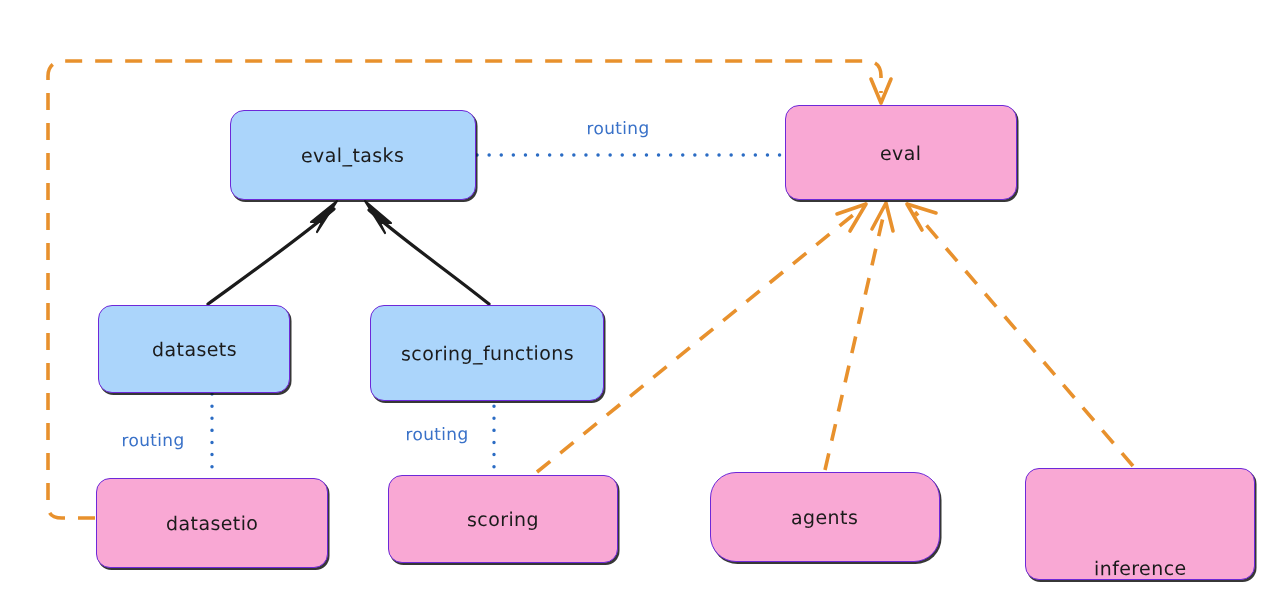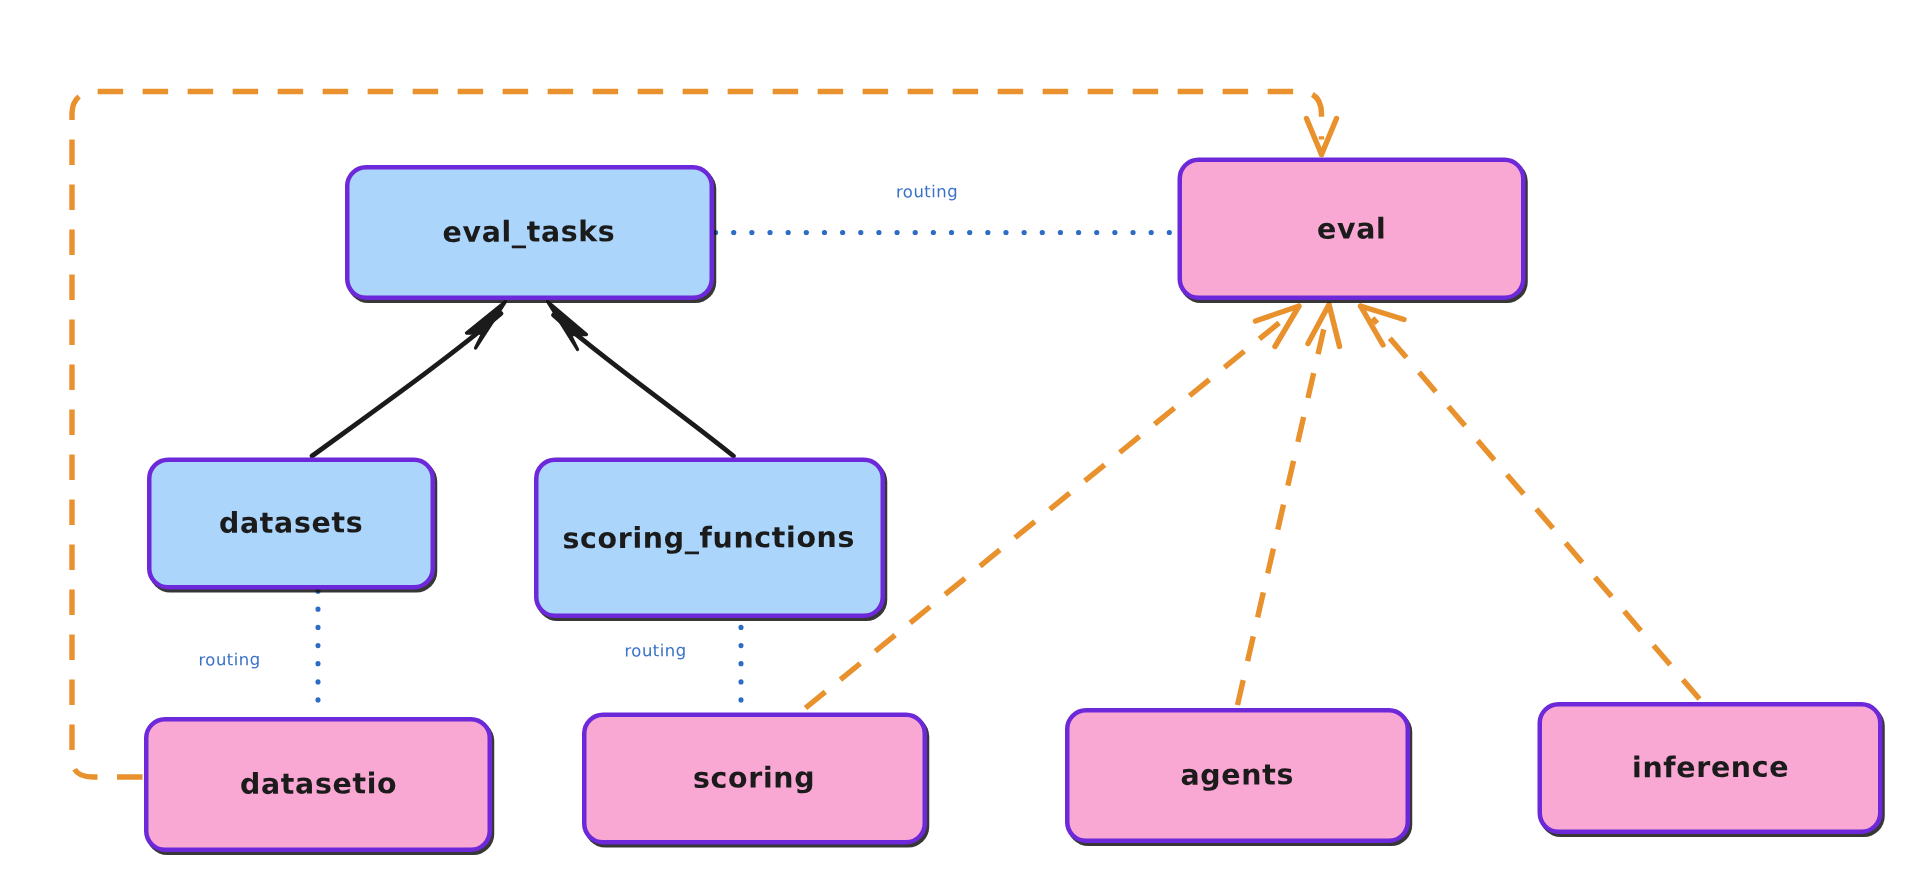--- a/index.html
+++ b/index.html
@@ -24,45 +24,44 @@
     top: 0;
     width: 1280px;
     height: 596px;
   }
   .node {
     position: absolute;
     box-sizing: border-box;
     display: flex;
     align-items: center;
     justify-content: center;
-    border: 3px solid #6d28d9;
+    border: 1px solid #6d28d9;
     border-radius: 14px;
     color: #1b1b1b;
     font-family: "DejaVu Sans", sans-serif;
     font-size: 19px;
     letter-spacing: 0.4px;
     text-align: center;
     box-shadow: 1.5px 2px 0 0 rgba(20,20,20,0.85);
-    font-weight: bold;
   }
   .node.api {
     background: #abd5fb;
   }
   .node.provider {
     background: #f9a8d4;
   }
   .node .label {
     pointer-events: none;
     transform: rotate(-0.25deg);
   }
   .edge-label {
     position: absolute;
     color: #3971c8;
     font-family: "DejaVu Sans", sans-serif;
-    font-size: 11px;
+    font-size: 17px;
     letter-spacing: 0.3px;
     white-space: nowrap;
     transform: translate(-50%, -50%) rotate(-0.5deg);
   }
 </style>
 </head>
 <body>
 
 <div id="canvas">
 
@@ -118,37 +117,37 @@
   </div>
 
   <div class="node provider" style="left:785px; top:105px; width:232px; height:95px;">
     <span class="label">eval</span>
   </div>
 
   <div class="node api" style="left:98px; top:305px; width:192px; height:88px;">
     <span class="label">datasets</span>
   </div>
 
-  <div class="node api" style="left:356px; top:305px; width:234px; height:107px;">
+  <div class="node api" style="left:370px; top:305px; width:234px; height:96px;">
     <span class="label">scoring_functions</span>
   </div>
 
   <div class="node provider" style="left:96px; top:478px; width:232px; height:90px;">
     <span class="label">datasetio</span>
   </div>
 
   <div class="node provider" style="left:388px; top:475px; width:230px; height:88px;">
     <span class="label">scoring</span>
   </div>
 
-  <div class="node provider" style="left:710px; top:472px; width:230px; height:90px;">
+  <div class="node provider" style="left:710px; top:472px; width:230px; height:90px;border-radius:26px;">
     <span class="label">agents</span>
   </div>
 
-  <div class="node provider" style="left:1025px; top:468px; width:230px; height:88px;">
+  <div class="node provider" style="left:1025px; top:468px; width:230px; height:112px;align-items:flex-end;">
     <span class="label">inference</span>
   </div>
 
   <div class="edge-label" style="left:618px; top:128px;">routing</div>
 
   <div class="edge-label" style="left:153px; top:440px;">routing</div>
 
   <div class="edge-label" style="left:437px; top:434px;">routing</div>
 
 </div>

